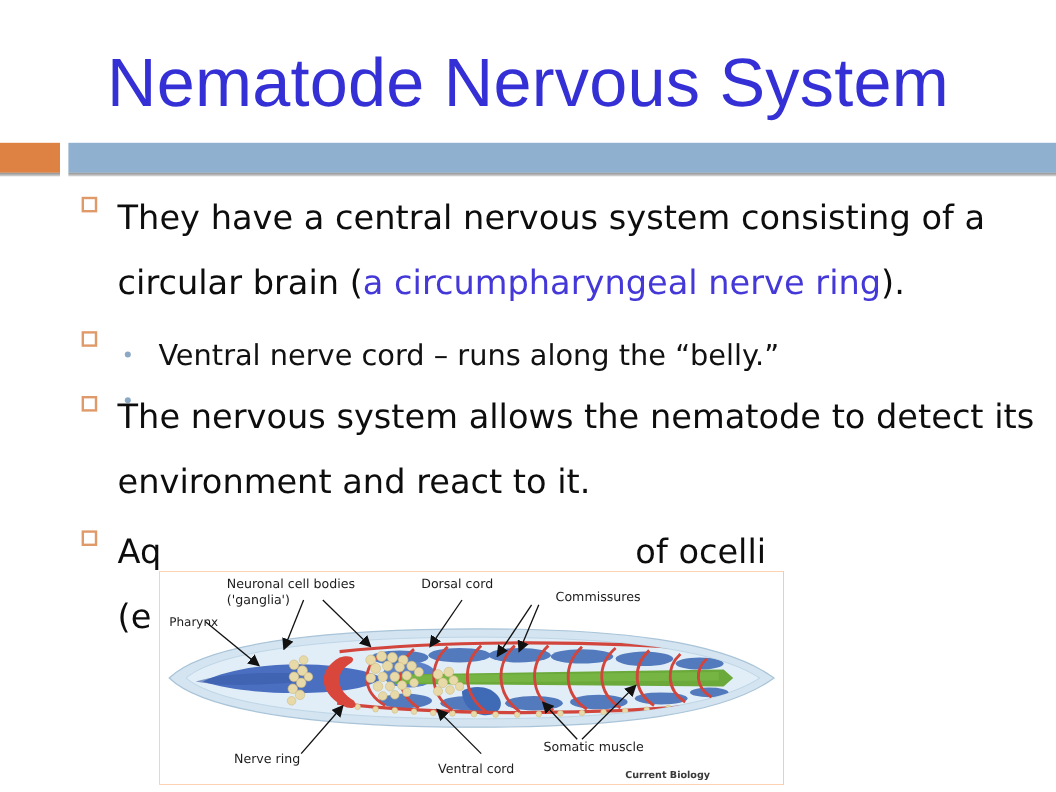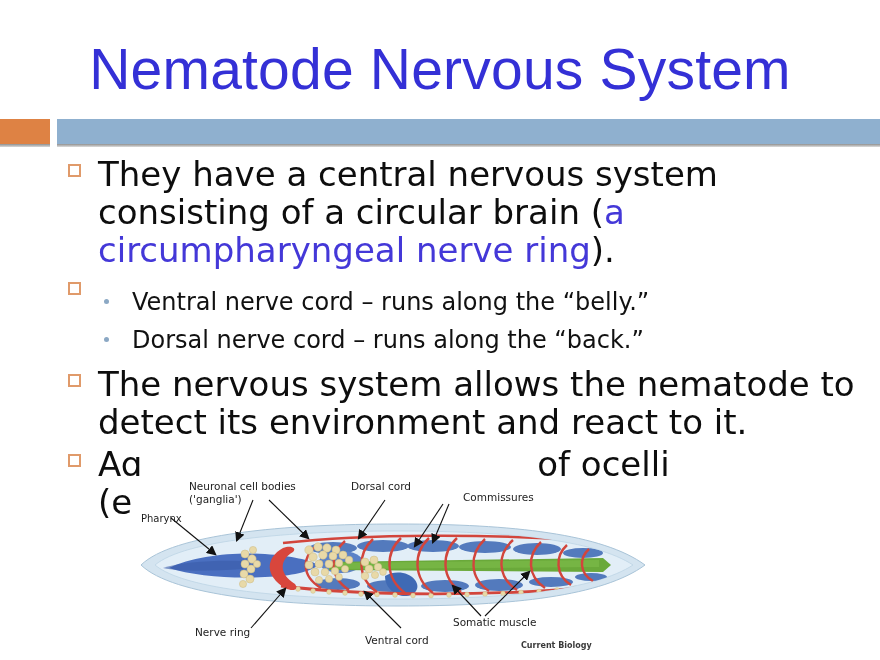--- a/index.html
+++ b/index.html
@@ -89,22 +89,22 @@
     position: absolute;
     left: 60px;
     top: 155px;
     width: 810px;
   }
 
   .bullet-l1 {
     position: relative;
     padding-left: 38px;
     margin-bottom: 6px;
-    font-size: 34px;
-    line-height: 38px;
+    font-size: 28px;
+    line-height: 54px;
     color: #0d0d0d;
     font-family: "DejaVu Sans", sans-serif;
   }
   .bullet-l1 > .marker {
     position: absolute;
     left: 8px;
     top: 9px;
     width: 13px;
     height: 13px;
     border: 2px solid #e09a6a;
@@ -174,21 +174,20 @@
       <span class="marker"></span>
     </div>
 
     <div id="sub-list">
       <div class="bullet-l2">
         <span class="dot"></span>
         <span class="txt">Ventral nerve cord – runs along the “belly.”</span>
       </div>
       <div class="bullet-l2">
         <span class="dot"></span>
-        <span class="txt">Dorsal nerve cord – runs along the “back.”</span>
       </div>
     </div>
 
     <div class="bullet-l1" id="bullet-3">
       <span class="marker"></span>
       <span class="txt">The nervous system allows the nematode to detect its environment and react to it.</span>
     </div>
 
     <div class="bullet-l1" id="bullet-4">
       <span class="marker"></span>

